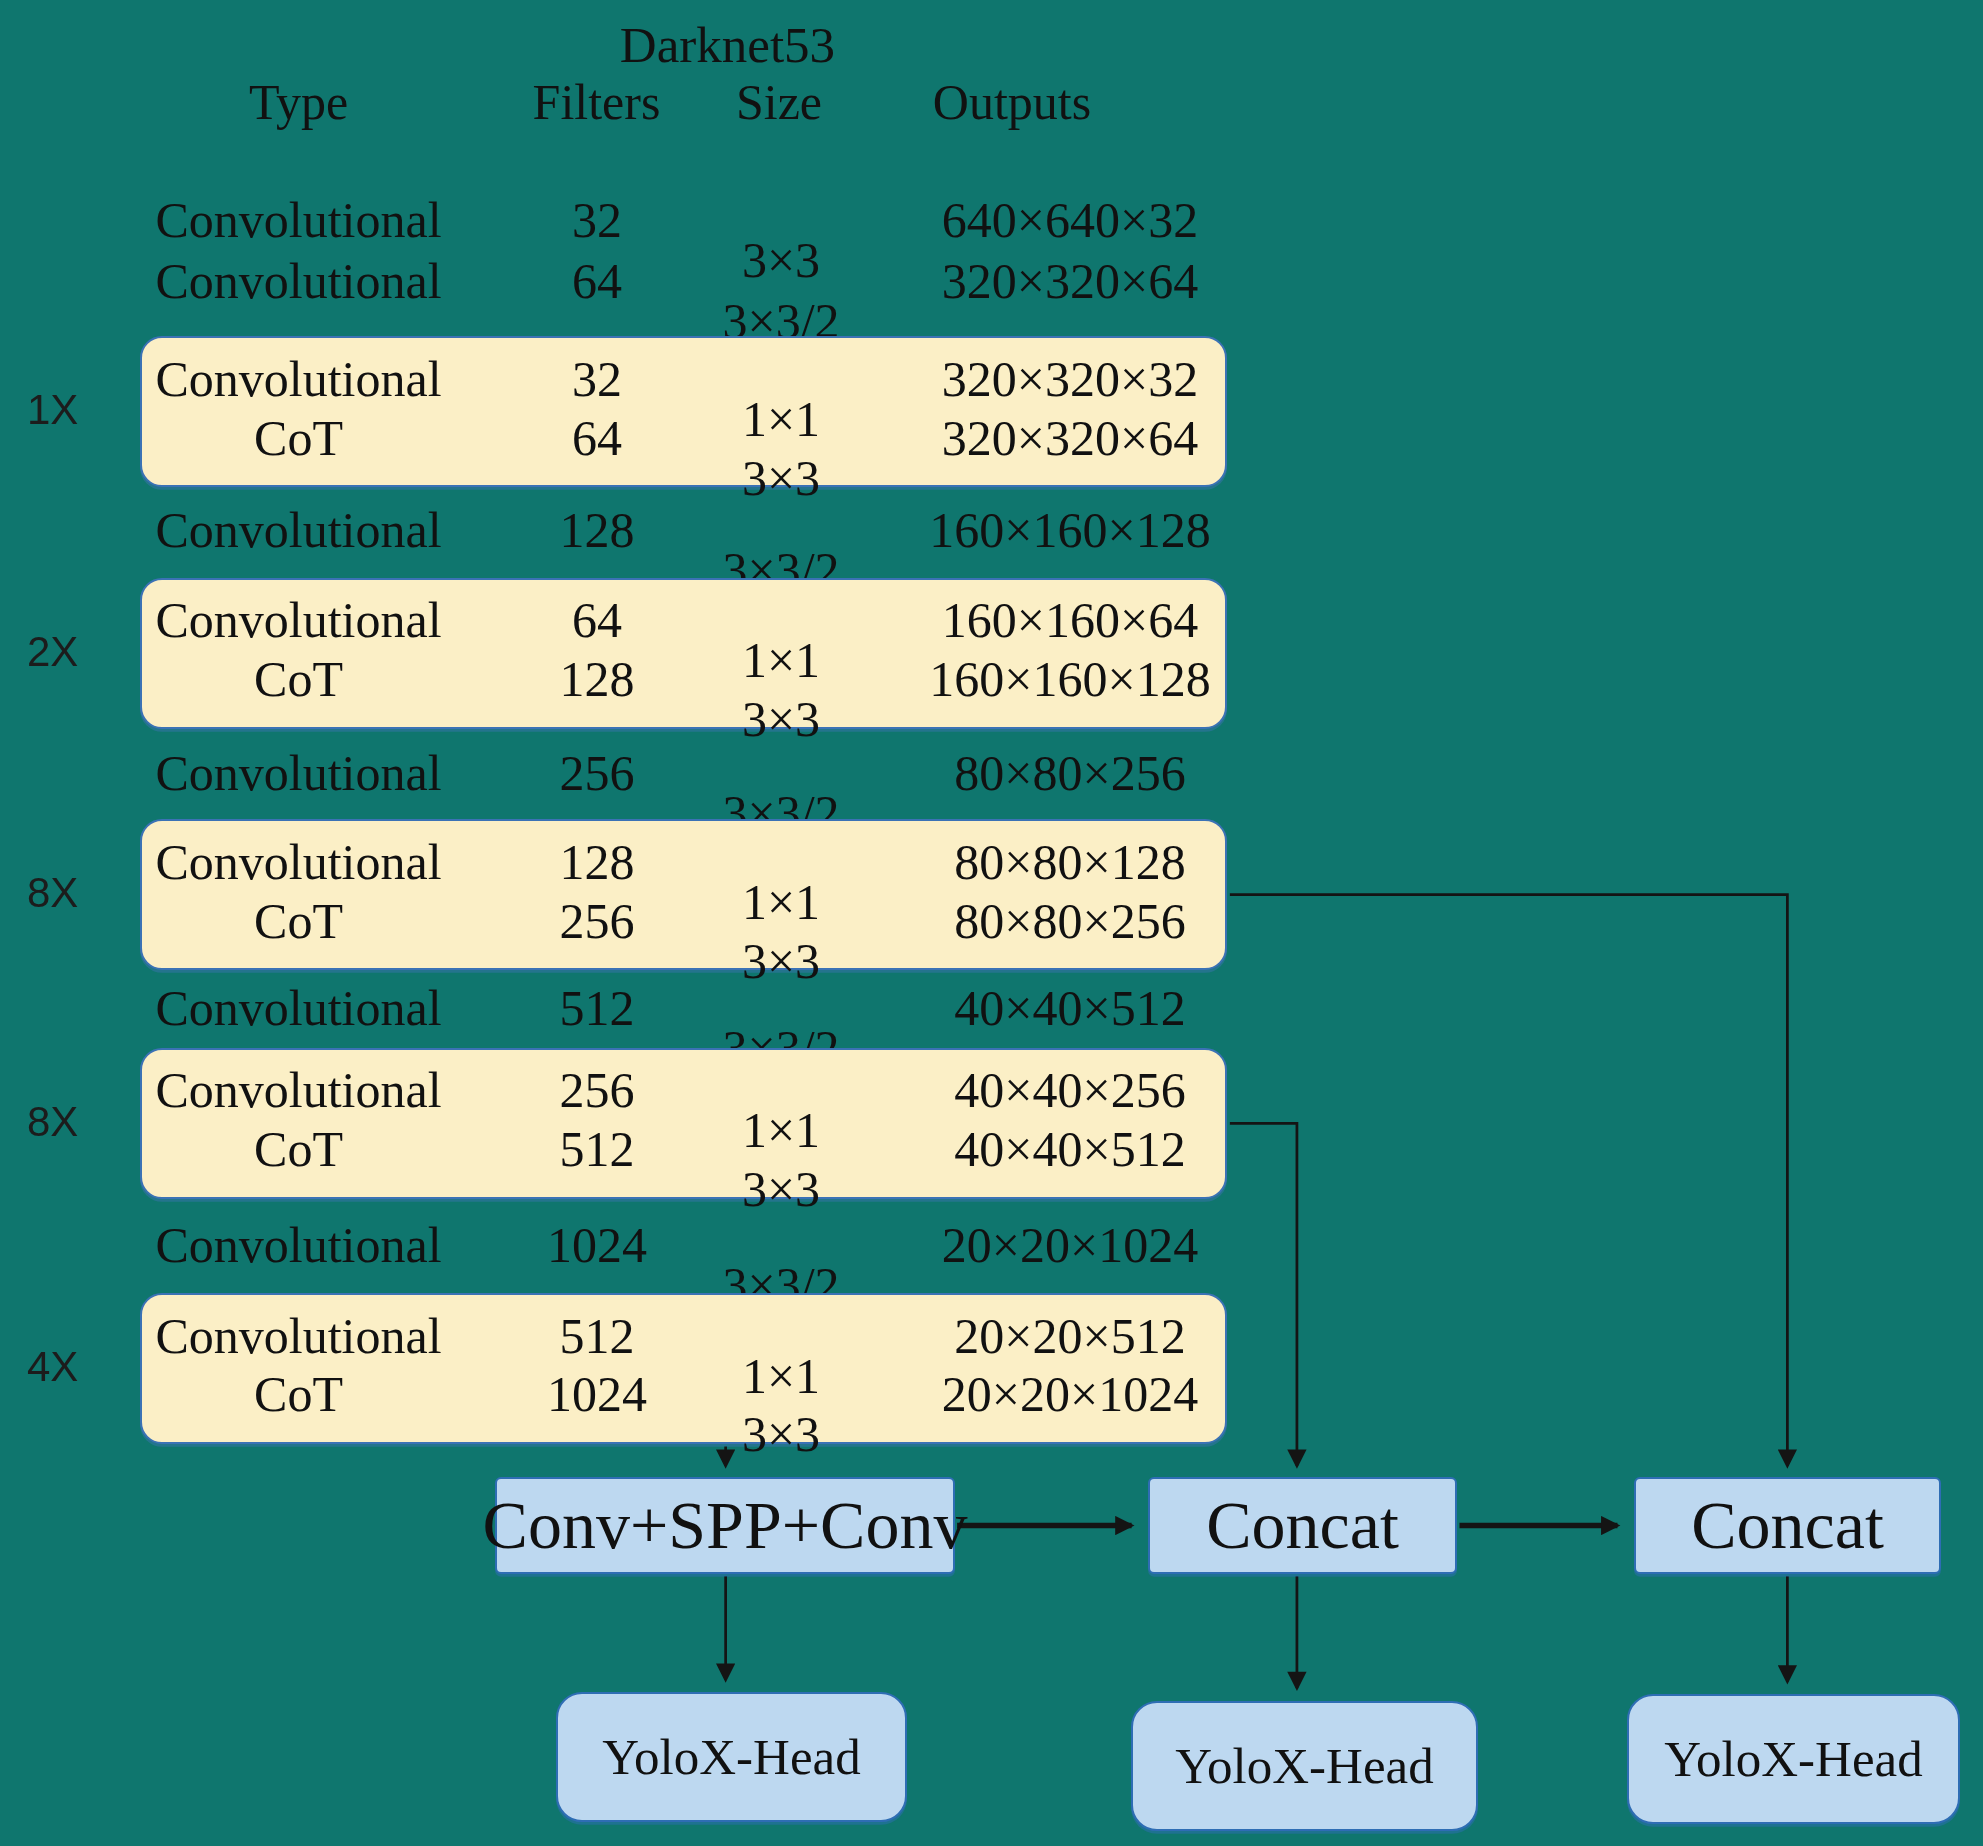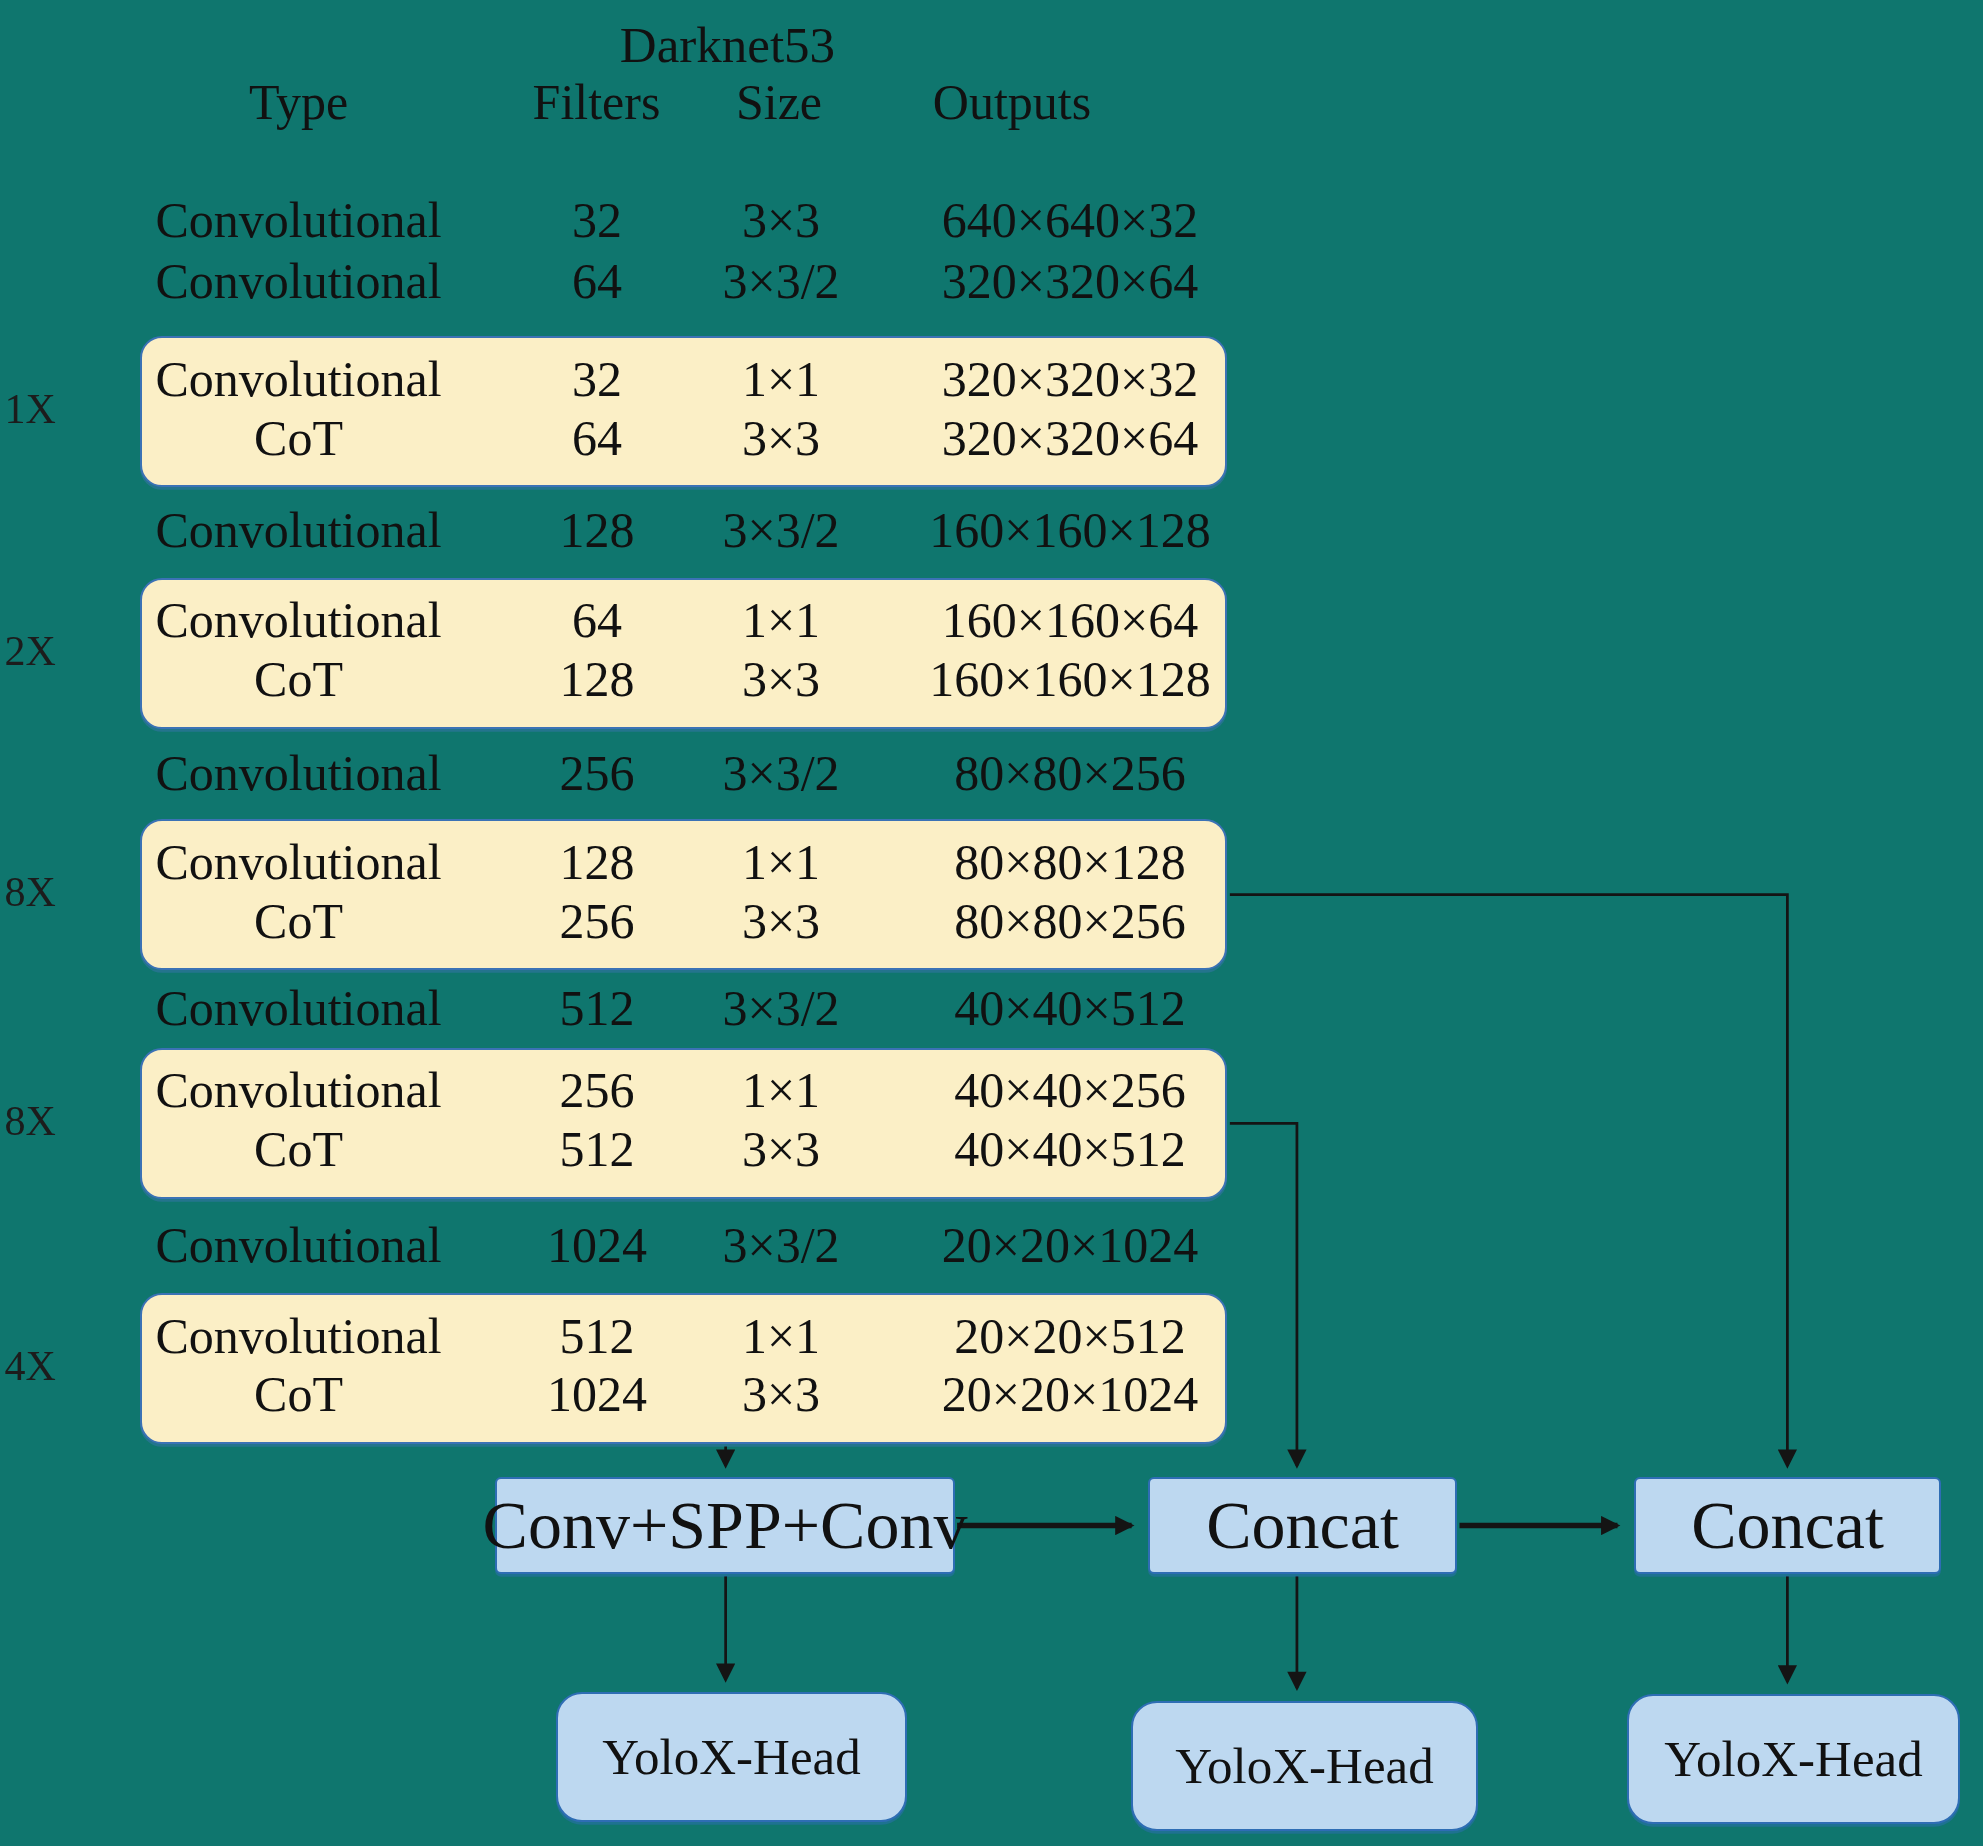--- a/index.html
+++ b/index.html
@@ -23,35 +23,35 @@
   .ch{position:absolute;top:76px;height:53px;line-height:53px;text-align:center;font-size:50px;}
   .ch-type{left:138px;width:321px;}
   .ch-filters{left:500px;width:193px;}
   .ch-size{left:676px;width:206px;}
   .ch-outputs{left:879px;width:266px;}
 
   .trow{position:absolute;left:0;top:0;width:1286px;height:57px;font-size:50px;padding-left:32px;}
   .cell{position:absolute;top:0;height:57px;line-height:57px;text-align:center;white-space:nowrap;}
   .c0{left:138px;width:321px;}
   .c1{left:505px;width:184px;}
-  .c2{left:678px;width:206px;}
+  .c2{left:678px;width:206px;margin-top:40px;}
   .c3{left:912px;width:316px;}
 
   .block{
     position:absolute;left:140px;width:1087px;height:151px;
     background:var(--block-fill);
     border:2.8px solid var(--block-border);
     border-radius:22px;
     box-shadow:0 2.8px 0 rgba(62,116,180,0.45);
     box-sizing:border-box;
   }
   .mult{
     position:absolute;left:4.6px;width:96px;height:57px;line-height:57px;
-    text-align:left;font-size:42px;
-    font-family:Liberation Serif, serif;color:#1c1c1c;
+    text-align:center;font-size:42px;
+    font-family:Liberation Sans, sans-serif;color:#1c1c1c;
   }
   .node{
     position:absolute;display:flex;align-items:center;justify-content:center;
     background:var(--node-fill);border:2.8px solid var(--node-border);
     border-radius:6px;font-size:68px;box-sizing:border-box;
     box-shadow:0 2.8px 0 rgba(46,109,180,0.5);white-space:nowrap;
   }
   .node.head{border-radius:26px;font-size:51px;}
   svg.wires{position:absolute;left:0;top:0;pointer-events:none;}
   svg.wires path, svg.wires line{stroke:var(--connector);fill:none;}

